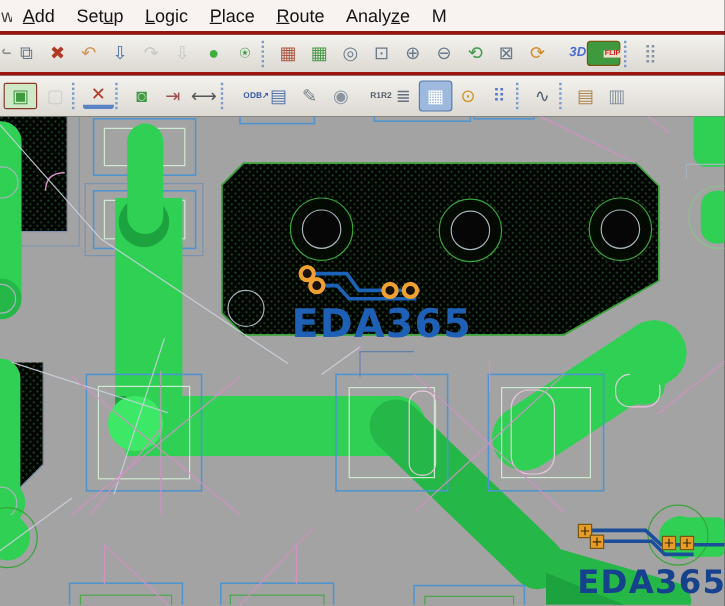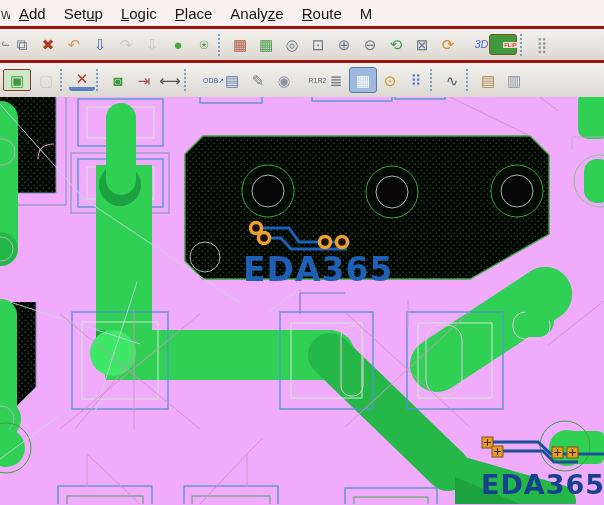--- a/index.html
+++ b/index.html
@@ -15,39 +15,39 @@
            padding:0 1px;white-space:nowrap;overflow:hidden;}
   .tb1{height:31px;}
   .tb2{height:34px;}
   .icon{width:26px;height:24px;min-width:26px;display:inline-flex;align-items:center;
         justify-content:center;font-size:15px;border-radius:3px;line-height:1;cursor:default;}
   .icon.disabled{opacity:.4;filter:grayscale(1);}
   .icon.pressed{background:#9db9dd;border:1px solid #5a7ba8;color:#fff;}
   .icon.boxed{border:1px solid #8a3a28;background:#cfe8c8;border-radius:2px;
               width:22px;height:20px;margin:0 2px;}
   .icon.clip{width:8px;min-width:8px;overflow:hidden;justify-content:flex-start;}
-  .icon .minitxt{font-size:7px;font-weight:normal;letter-spacing:0;margin-left:15px;}
+  .icon .minitxt{font-size:7px;font-weight:bold;letter-spacing:0;margin-left:15px;}
   .icon.flip{background:#3f9a3f;border:1px solid #7a5510;width:22px;height:19px;margin:0 2px;}
   .icon.flip .minitxt{color:#d01818;background:#e8e0c8;padding:0 1px;font-size:6px;}
   .icon.xbar{border-bottom:4px solid #5a82c4;height:18px;}
   .handle{width:4px;height:22px;border-left:2px dotted #7a9cc8;margin:0 3px 0 1px;}
-  .canvas-wrap{height:408px;background:#f0abfc;}
+  .canvas-wrap{height:408px;background:#a3a3a3;}
   svg text.logo{font-family:"DejaVu Sans","Liberation Sans",sans-serif;font-weight:bold;}
 </style>
 </head>
 <body>
 
 <nav class="menubar" id="menubar">
     <span class="menu-partial">w</span>
     <span class="menu-item"><u>A</u>dd</span>
     <span class="menu-item">Set<u>u</u>p</span>
     <span class="menu-item"><u>L</u>ogic</span>
     <span class="menu-item"><u>P</u>lace</span>
+    <span class="menu-item"><u>R</u>oute</span>
     <span class="menu-item">Analy<u>z</u>e</span>
-    <span class="menu-item"><u>R</u>oute</span>
     <span class="menu-item">M</span>
   </nav>
 <div class="redline"></div>
 <div class="toolbar tb1" id="toolbar1">
     <span class="icon clip" style="color: rgb(138, 138, 138);">↪</span>
     <span class="icon" style="color: rgb(106, 122, 138);">⧉</span>
     <span class="icon" style="color: rgb(176, 58, 38);">✖</span>
     <span class="icon" style="color: rgb(210, 149, 90);">↶</span>
     <span class="icon" style="color: rgb(74, 114, 168);">⇩</span>
     <span class="icon disabled" style="color: rgb(154, 154, 154);">↷</span>

